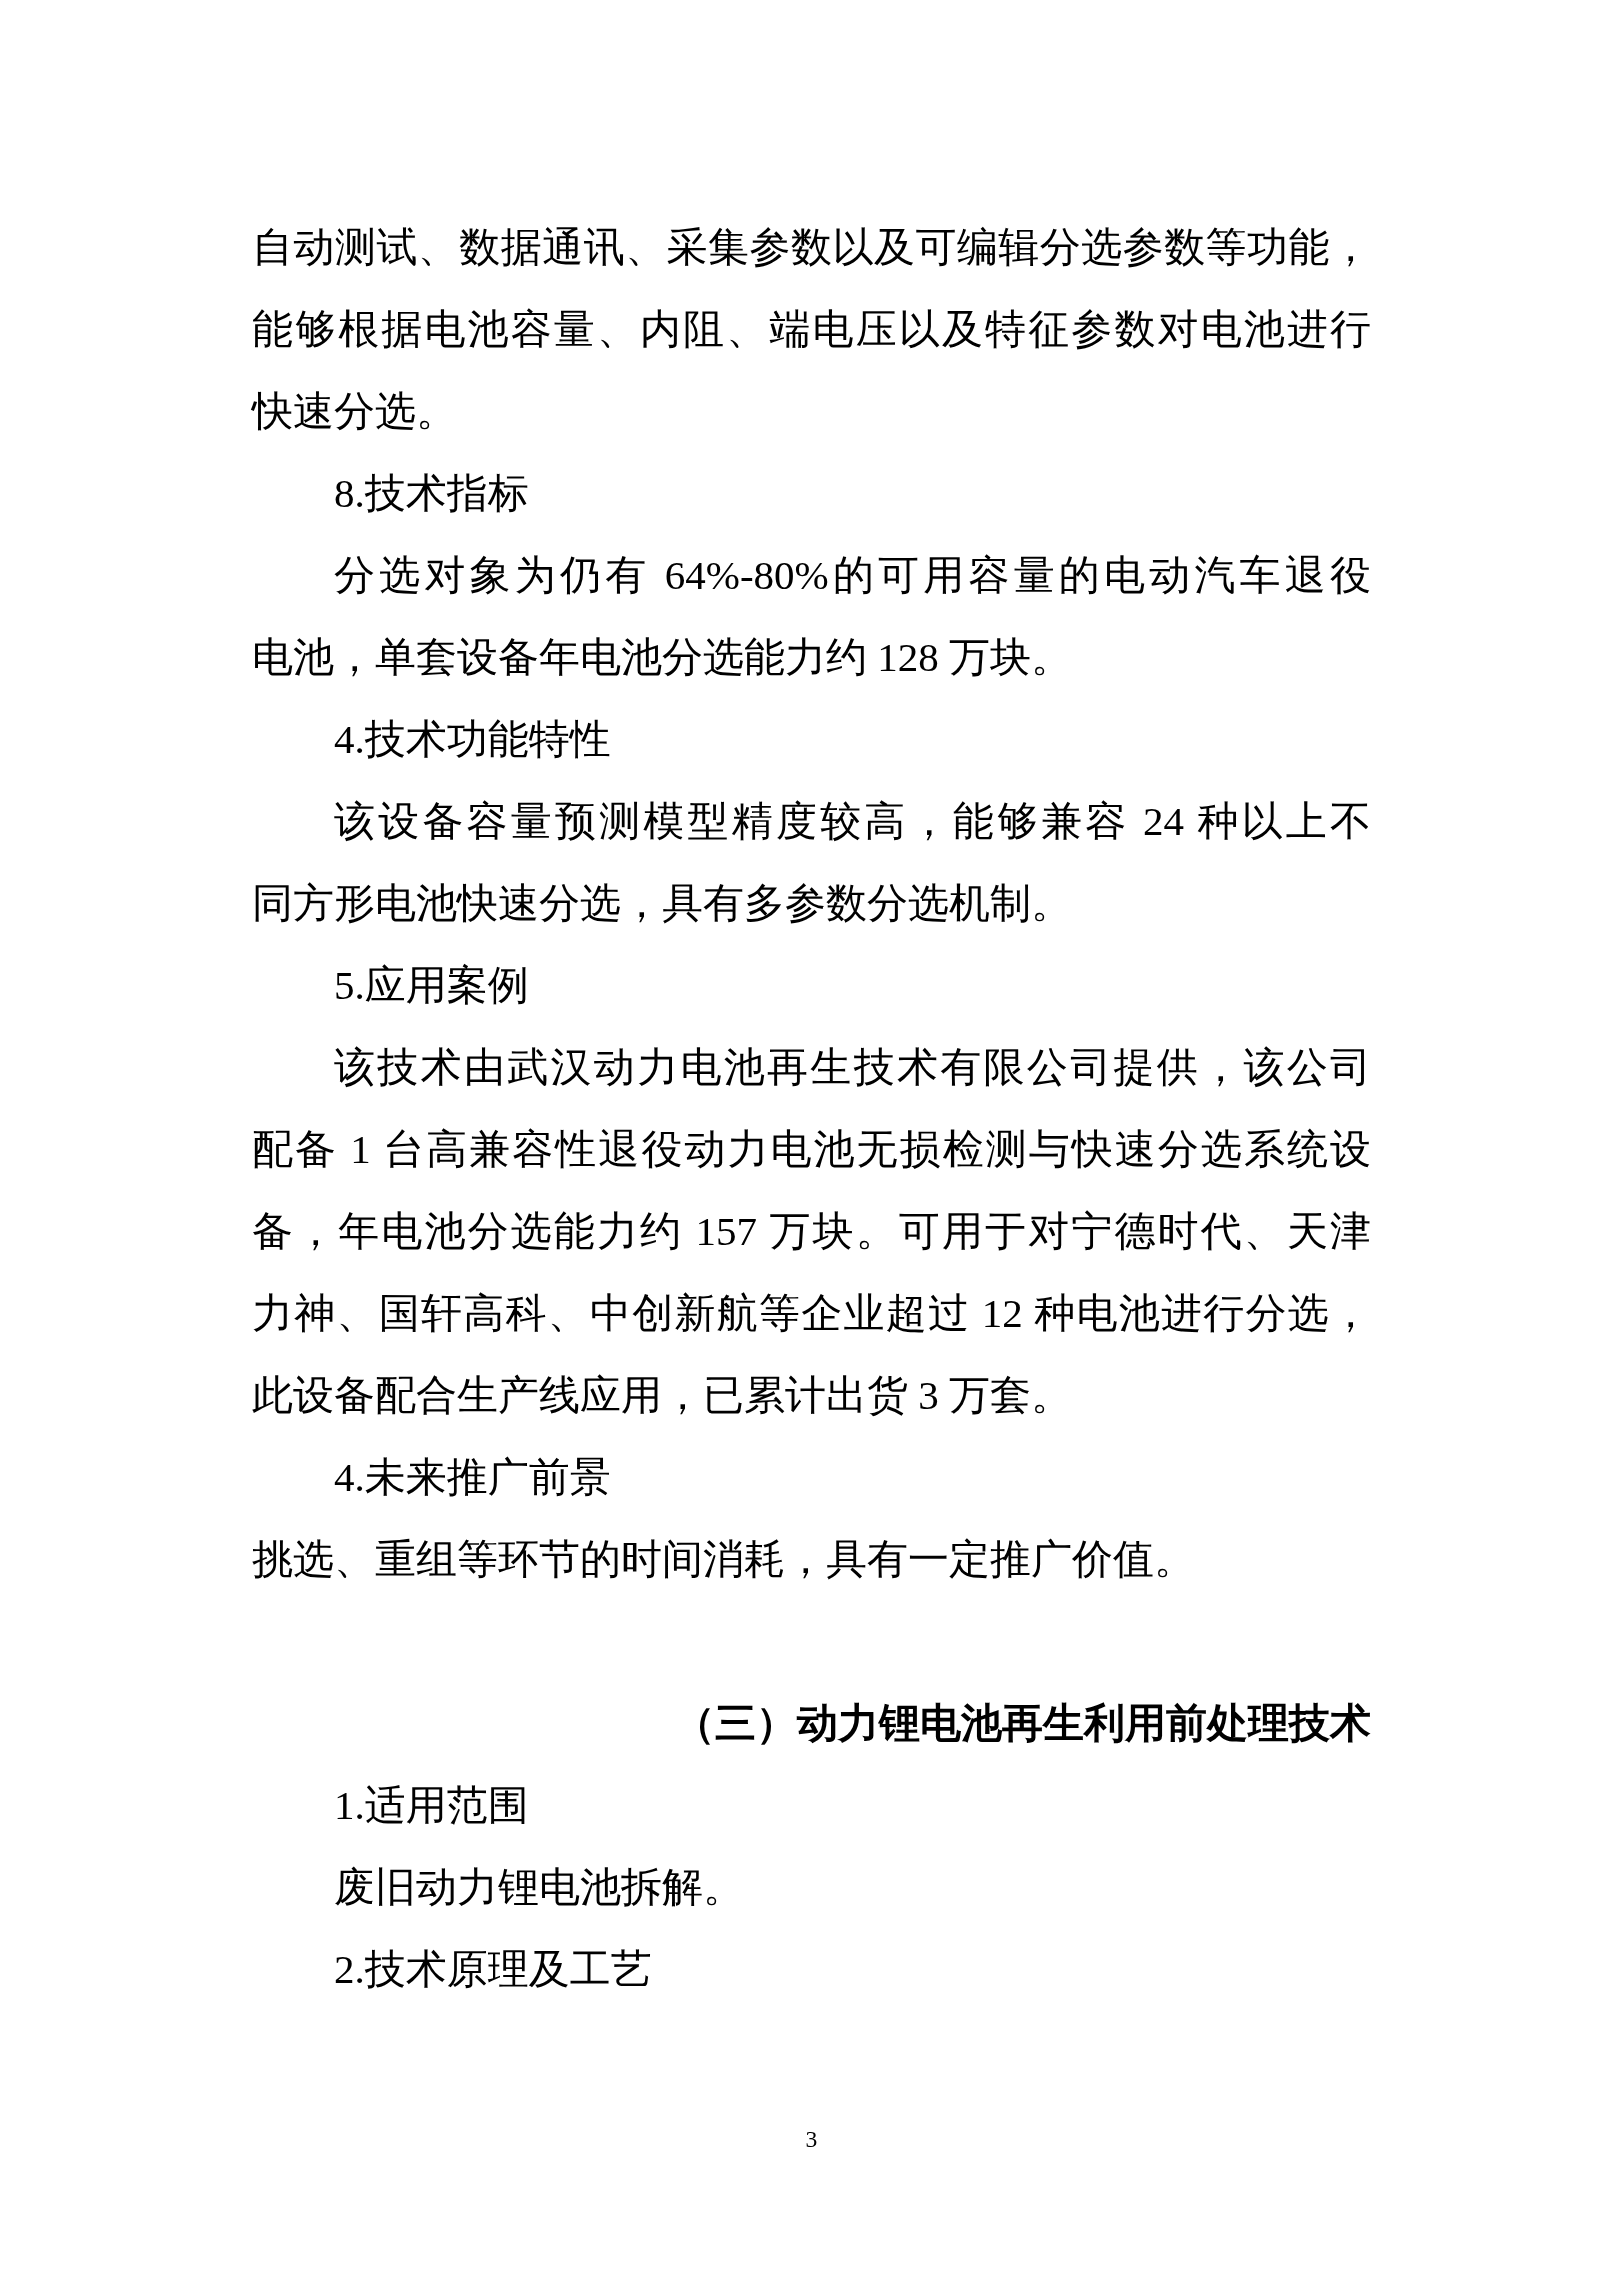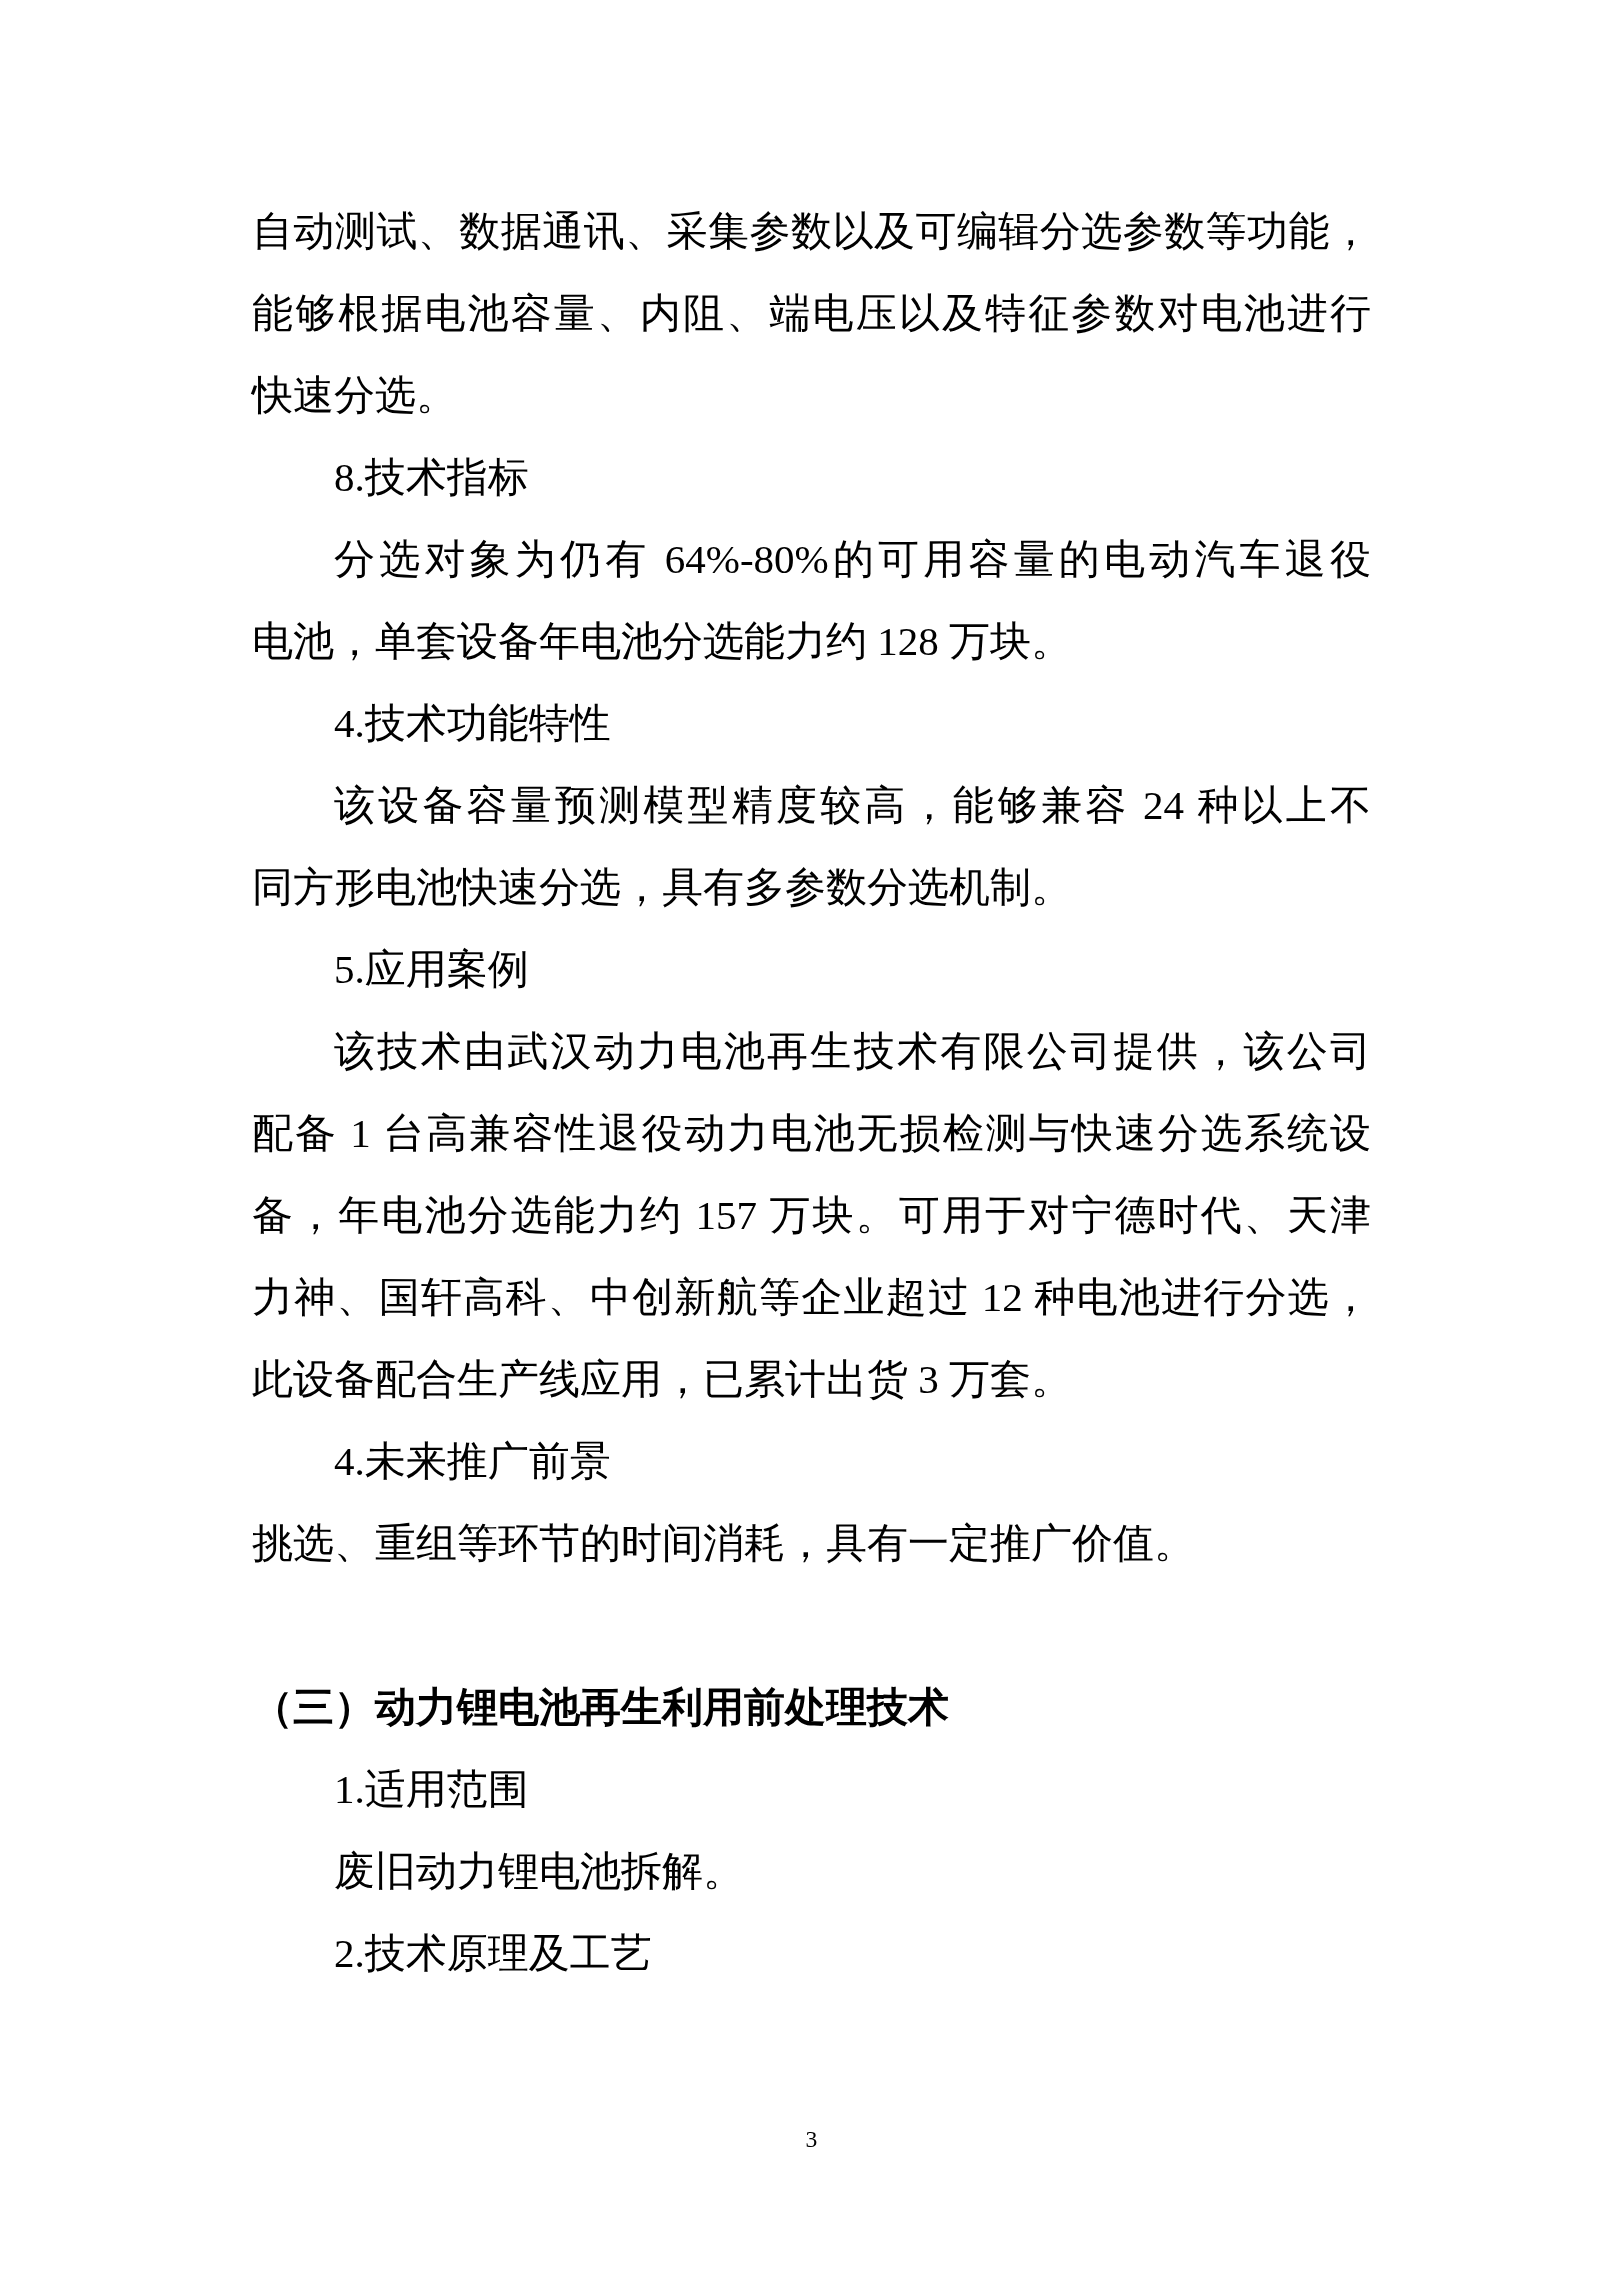--- a/index.html
+++ b/index.html
@@ -10,39 +10,39 @@
     width: 1623px;
     height: 2295px;
     background: #ffffff;
     position: relative;
     overflow: hidden;
     font-family: "Liberation Serif", serif;
   }
   .doc {
     position: absolute;
     left: 252px;
-    top: 190px;
+    top: 206px;
     width: 1119px;
   }
   .line {
     height: 82px;
     line-height: 82px;
     font-size: 41px;
     color: #000000;
     letter-spacing: 0;
   }
   .line.justify {
     text-align: justify;
     text-align-last: justify;
   }
   .line.indent {
     padding-left: 82px;
   }
   .line.heading {
-    text-align: left;
+    text-align: right;
     font-weight: 700;
     font-family: Liberation Serif, serif;
   }
   .line.blank {
     
   }
   .page-number {
     position: absolute;
     left: 252px;
     top: 2120px;

